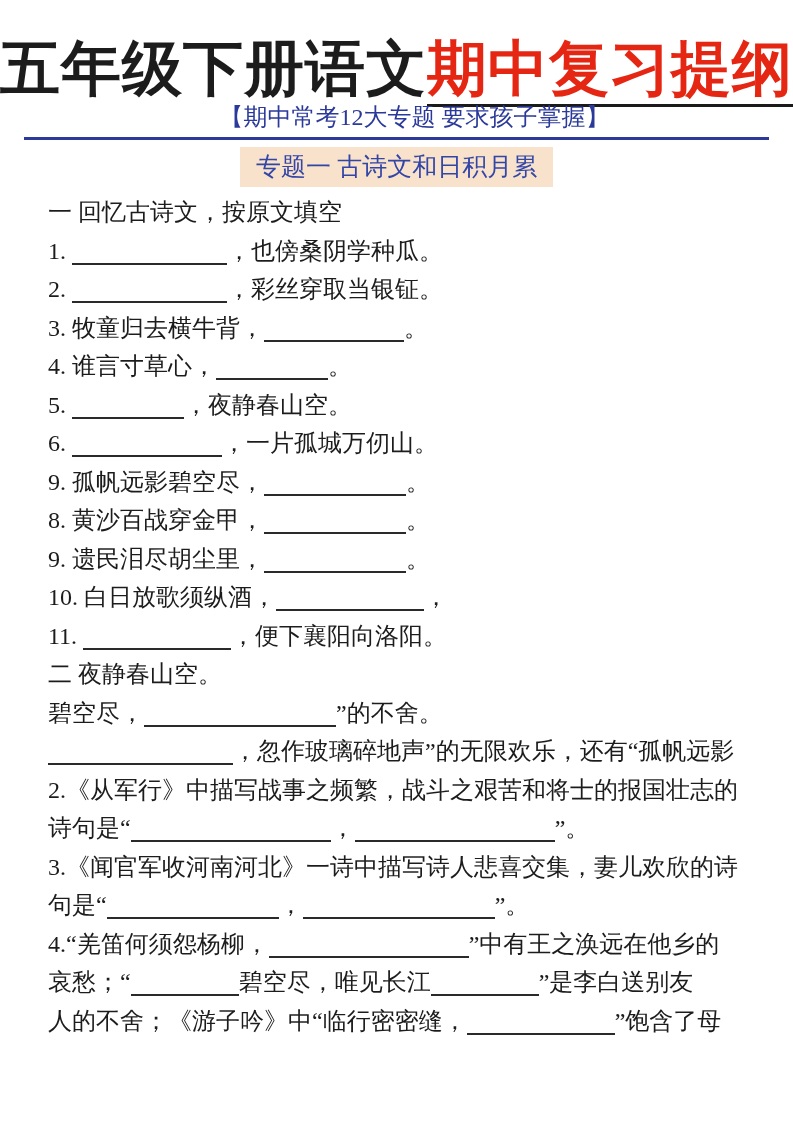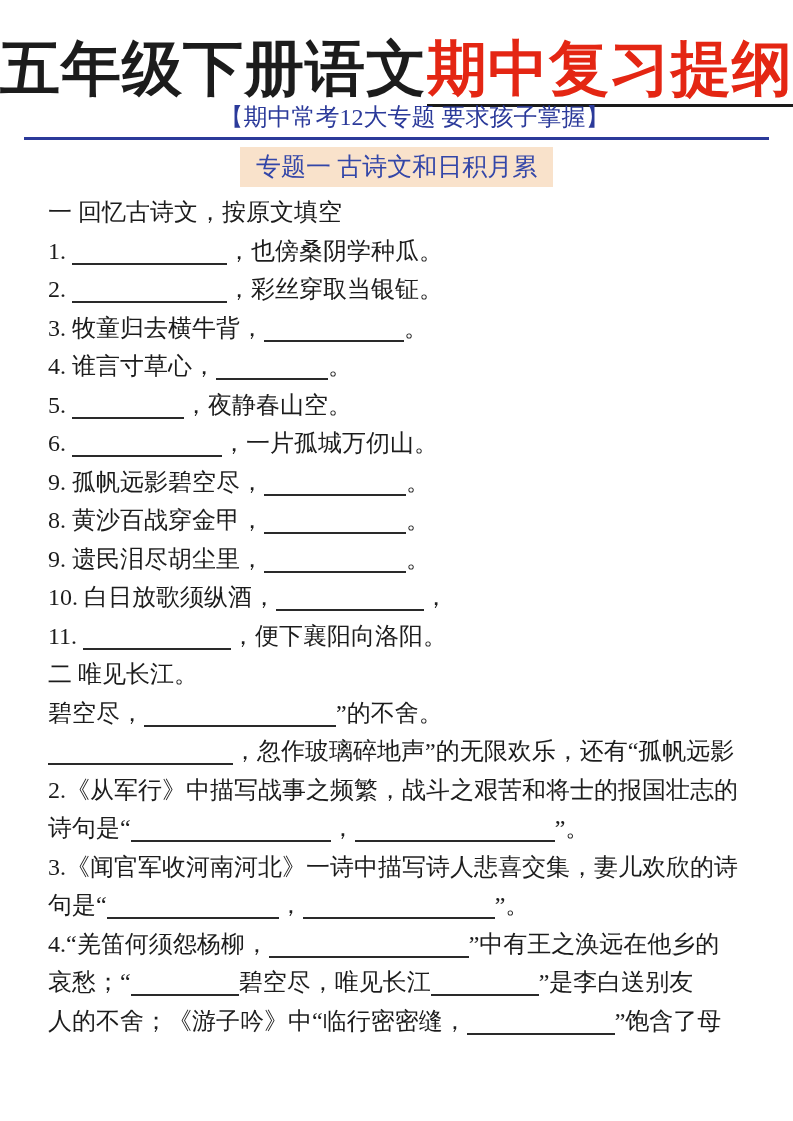--- a/index.html
+++ b/index.html
@@ -100,21 +100,21 @@
       <div class="line"><span>2. </span><span class="blank" style="width: 155px;"></span><span>，彩丝穿取当银钲。</span></div>
       <div class="line"><span>3. 牧童归去横牛背，</span><span class="blank" style="width: 140px;"></span><span>。</span></div>
       <div class="line"><span>4. 谁言寸草心，</span><span class="blank" style="width: 112px;"></span><span>。</span></div>
       <div class="line"><span>5. </span><span class="blank" style="width: 112px;"></span><span>，夜静春山空。</span></div>
       <div class="line"><span>6. </span><span class="blank" style="width: 150px;"></span><span>，一片孤城万仞山。</span></div>
       <div class="line"><span>9. 孤帆远影碧空尽，</span><span class="blank" style="width: 142px;"></span><span>。</span></div>
       <div class="line"><span>8. 黄沙百战穿金甲，</span><span class="blank" style="width: 142px;"></span><span>。</span></div>
       <div class="line"><span>9. 遗民泪尽胡尘里，</span><span class="blank" style="width: 142px;"></span><span>。</span></div>
       <div class="line"><span>10. 白日放歌须纵酒，</span><span class="blank" style="width: 148px;"></span><span>，</span></div>
       <div class="line"><span>11. </span><span class="blank" style="width: 148px;"></span><span>，便下襄阳向洛阳。</span></div>
-      <div class="line"><span>二 唯见长江。</span></div>
+      <div class="line"><span>二 夜静春山空。</span></div>
       <div class="line"><span>碧空尽，</span><span class="blank" style="width: 192px;"></span><span>”的不舍。</span></div>
       <div class="line"><span class="blank" style="width: 185px;"></span><span>，忽作玻璃碎地声”的无限欢乐，还有“孤帆远影</span></div>
       <div class="line"><span>2.《从军行》中描写战事之频繁，战斗之艰苦和将士的报国壮志的</span></div>
       <div class="line"><span>诗句是“</span><span class="blank" style="width: 200px;"></span><span>，</span><span class="blank" style="width: 200px;"></span><span>”。</span></div>
       <div class="line"><span>3.《闻官军收河南河北》一诗中描写诗人悲喜交集，妻儿欢欣的诗</span></div>
       <div class="line"><span>句是“</span><span class="blank" style="width: 172px;"></span><span>，</span><span class="blank" style="width: 192px;"></span><span>”。</span></div>
       <div class="line"><span>4.“羌笛何须怨杨柳，</span><span class="blank" style="width: 200px;"></span><span>”中有王之涣远在他乡的</span></div>
       <div class="line"><span>哀愁；“</span><span class="blank" style="width: 108px;"></span><span>碧空尽，唯见长江</span><span class="blank" style="width: 108px;"></span><span>”是李白送别友</span></div>
       <div class="line"><span>人的不舍；《游子吟》中“临行密密缝，</span><span class="blank" style="width: 148px;"></span><span>”饱含了母</span></div>
     </div>

